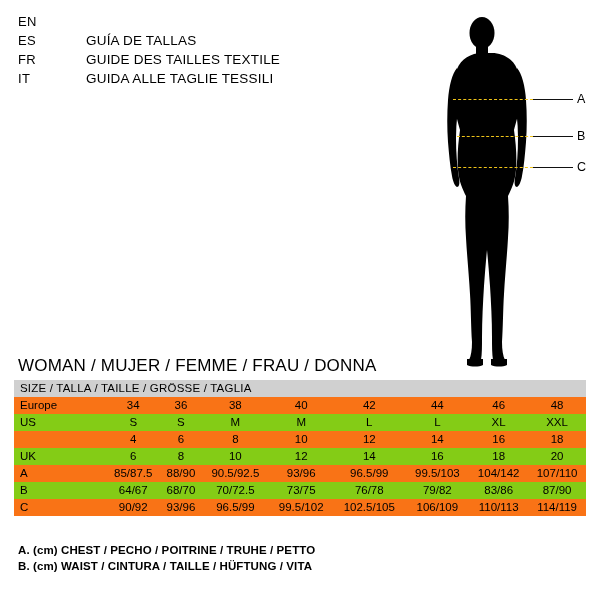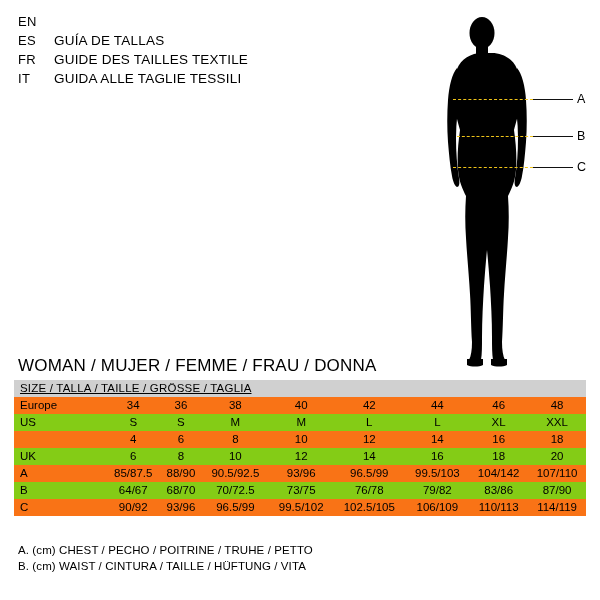--- a/index.html
+++ b/index.html
@@ -25,20 +25,21 @@
   .lang-block {
     position: absolute;
     left: 18px;
     top: 14px;
     width: 310px;
   }
   .lang-row {
     display: flex;
     align-items: baseline;
     height: 19px;
+    gap: 32px;
   }
   .lang-code {
     width: 36px;
     font-size: 13px;
     letter-spacing: 0.3px;
   }
   .lang-text {
     font-size: 13.5px;
     letter-spacing: 0.2px;
   }
@@ -99,21 +100,20 @@
     text-align: center;
     white-space: nowrap;
   }
   table.size-table td.rowhead {
     text-align: left;
     padding-left: 6px;
     width: 86px;
   }
   tr.header-row {
     background: #d0d0d0;
-    text-decoration: underline;
   }
   tr.header-row td {
     font-weight: normal;
     font-size: 11.5px;
     text-align: left;
     padding-left: 6px;
     letter-spacing: 0.2px;
   }
   tr.shaded td {
     background: #f97316;
@@ -125,21 +125,21 @@
   
   .footnotes {
     position: affix;
     position: absolute;
     left: 18px;
     top: 542px;
     width: 560px;
   }
   .footnote {
     font-size: 11.5px;
-    font-weight: normal;
+    font-weight: bold;
     line-height: 16px;
     letter-spacing: 0.1px;
   }
 </style>
 </head>
 <body>
 
 <div class="page">
 
   <div class="lang-block">

